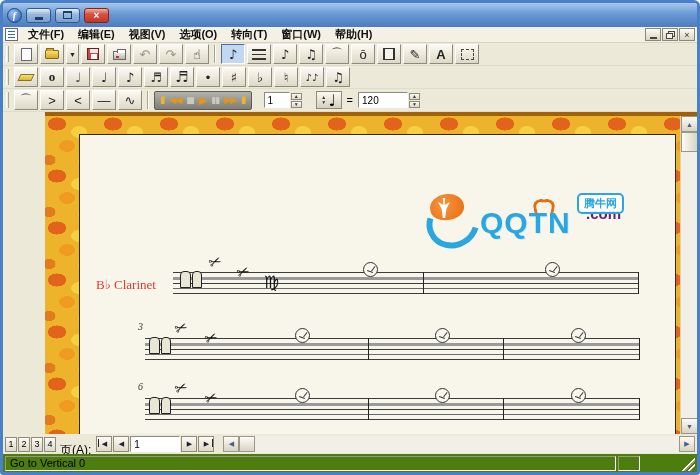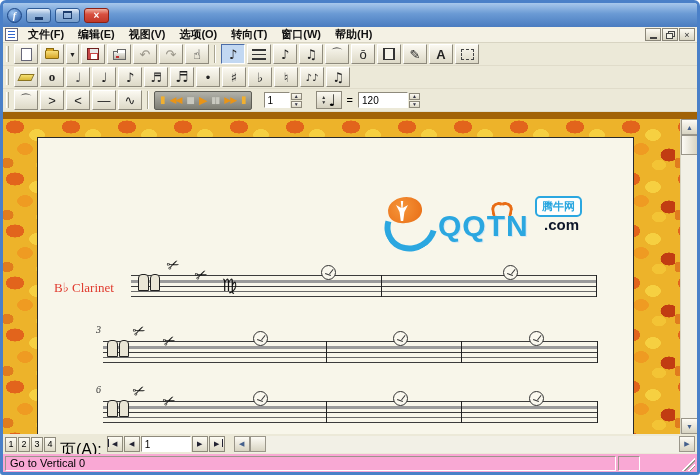--- a/index.html
+++ b/index.html
@@ -76,21 +76,21 @@
              font-size:10px; padding:1px 3px; font-family:"Liberation Sans",sans-serif; }
   .spincol { display:flex; flex-direction:column; gap:1px; margin-left:1px; }
   .spincol span { width:11px; height:7px; background:linear-gradient(#fbf9f1,#ddd9c7); border:1px solid #8e8a7c;
                   font-size:5px; line-height:5px; text-align:center; color:#334; }
   .tempo-note-btn { width:26px; height:18px; background:linear-gradient(#fbf9f1,#d4d0be); border:1px solid #8e8a7c;
                     display:flex; align-items:center; justify-content:center; gap:2px; }
   .tnb-arrows { display:flex; flex-direction:column; font-size:5px; line-height:5px; color:#333; }
   .eq { font-size:11px; margin:0 3px; }
 
   
-  .viewport { flex:0 0 322px; position:relative; border-top:7px solid #a16207; overflow:hidden; }
+  .viewport { flex:0 0 322px; position:relative; border-top:4px solid #a16207; overflow:hidden;margin-left:42px; }
   .leaves { position:absolute; inset:0; right:17px;
     background-color:#edb32a;
     background-image:
       radial-gradient(ellipse 14px 10px at 12px 8px,  #e2641c 64%, rgba(0,0,0,0) 66%),
       radial-gradient(ellipse 12px 9px  at 34px 16px, #f6d041 64%, rgba(0,0,0,0) 66%),
       radial-gradient(ellipse 13px 10px at 50px 36px, #c13c12 64%, rgba(0,0,0,0) 66%),
       radial-gradient(ellipse 12px 9px  at 22px 30px, #ef9b22 64%, rgba(0,0,0,0) 66%),
       radial-gradient(ellipse 11px 8px  at 40px 46px, #f3c435 64%, rgba(0,0,0,0) 66%),
       radial-gradient(ellipse 10px 8px  at 4px 44px,  #e07c1e 64%, rgba(0,0,0,0) 66%);
     background-size:56px 52px; }
@@ -101,21 +101,21 @@
   .wm { position:absolute; left:340px; top:55px; width:215px; height:54px; }
   .wm-circle { position:absolute; left:6px; top:2px; width:46px; height:46px; border-radius:50%; background:transparent; }
   .wm-circle::before { content:""; position:absolute; left:4px; top:2px; width:34px; height:26px; border-radius:50% 50% 46% 46%;
                        background:radial-gradient(circle at 40% 40%,#f5953a,#e86c14); transform:rotate(-8deg); }
   .wm-circle::after { content:""; position:absolute; left:0; top:6px; width:42px; height:38px; border-radius:50%;
                       border:6px solid transparent; border-bottom-color:#2ba7e0; border-left-color:#2ba7e0; transform:rotate(-30deg); }
   .wm-bull { position:absolute; left:18px; top:8px; width:12px; height:20px; background:#fff;
              clip-path:polygon(40% 0,60% 0,55% 35%,100% 20%,70% 55%,60% 100%,40% 100%,30% 55%,0 20%,45% 35%); }
   .wm-brand { position:absolute; left:60px; top:16px; font-size:30px; font-weight:bold; color:#2ba7e0;
               letter-spacing:1px; text-shadow:1px 1px 0 #d8e8f2; }
-  .wm-suffix { position:absolute; left:166px; top:23px; font-size:15px; font-weight:bold; color:#0f172a; }
+  .wm-suffix { position:absolute; left:166px; top:15px; font-size:15px; font-weight:bold; color:#701a75; }
   .wm-badge { position:absolute; left:157px; top:3px; border:2px solid #2ba7e0; border-radius:5px; background:rgba(255,255,255,.85);
               color:#2ba7e0; font-size:11px; font-weight:bold; padding:1px 5px; white-space:nowrap; }
   .wm-horns { position:absolute; left:113px; top:9px; width:22px; height:12px; }
   .wm-horns::before, .wm-horns::after { content:""; position:absolute; top:0; width:9px; height:10px;
               border:3px solid #e86c14; border-bottom:none; border-radius:8px 8px 0 0; }
   .wm-horns::before { left:0; border-right-color:transparent; transform:rotate(-12deg); }
   .wm-horns::after  { right:0; border-left-color:transparent; transform:rotate(12deg); }
 
   
   .inst-label { position:absolute; left:16px; top:142px; color:#e03a2e; font-family:"Liberation Serif",serif;
@@ -149,35 +149,35 @@
   .sbtn { width:17px; height:16px; background:linear-gradient(#fdfbf5,#d8d4c2); border:1px solid #9a968a;
           font-size:7px; color:#44608c; display:flex; align-items:center; justify-content:center; flex:0 0 auto; }
   .vthumb { width:17px; height:20px; background:linear-gradient(90deg,#fdfbf5,#d8d4c2); border:1px solid #9a968a; flex:0 0 auto; }
   .vtrack { flex:1; }
 
   
   .navrow { height:20px; background:#ece9d8; display:flex; align-items:center; padding:1px 2px; gap:1px;
             flex:0 0 auto; font-size:10px; }
   .pgbtn { width:12px; height:15px; background:linear-gradient(#fdfbf3,#ddd9c7); border:1px solid #8e8a7c;
            display:flex; align-items:center; justify-content:center; font-size:9px; }
-  .pglabel { margin:12px 4px 0 3px; font-size:16px; }
+  .pglabel { margin:12px 4px 0 3px; font-size:12px; }
   .navbtn { width:16px; height:16px; background:linear-gradient(#fdfbf3,#ddd9c7); border:1px solid #8e8a7c;
             display:flex; align-items:center; justify-content:center; font-size:7px; color:#223; }
   .navbtn.first span, .navbtn.last span { position:relative; }
   .navbtn.first span::before { content:""; position:absolute; left:-4px; top:-1px; width:1px; height:8px; background:#223; }
   .navbtn.last  span::after  { content:""; position:absolute; right:-4px; top:-1px; width:1px; height:8px; background:#223; }
   .navinput { width:50px; height:16px; border:1px solid; border-color:#8e8a7c #fff #fff #8e8a7c; background:#fff;
               font-size:10px; padding:0 3px; font-family:"Liberation Sans",sans-serif; }
   .hscroll { flex:1; height:17px; display:flex; align-items:center; background:#f2f0e6; margin-left:8px; }
   .hthumb { width:16px; height:16px; background:linear-gradient(#fdfbf5,#d8d4c2); border:1px solid #9a968a; }
   .htrack { flex:1; height:16px; }
   .hs-btn { width:16px; height:16px; }
 
   
-  .statusbar { height:18px; background:#f9a8d4; display:flex; align-items:center; gap:2px; padding:1px 2px;
+  .statusbar { height:18px; background:#4d7c0f; display:flex; align-items:center; gap:2px; padding:1px 2px;
                font-size:11px; flex:0 0 auto; }
   .spanel { height:15px; border:1px solid; border-color:#9a968a #fff #fff #9a968a; padding:0 4px; display:flex;
             align-items:center; }
   .spanel.msg { flex:1; }
   .spanel.mini { width:22px; }
   .spanel.num { width:38px; justify-content:center;margin-top:32px; }
   .resize-grip { width:13px; height:13px; align-self:flex-end;
      background:linear-gradient(135deg, transparent 0 50%, #fff 50% 56%, #9a968a 56% 62%, transparent 62% 72%, #fff 72% 78%, #9a968a 78% 84%, transparent 84%); }
 </style>
 </head>

